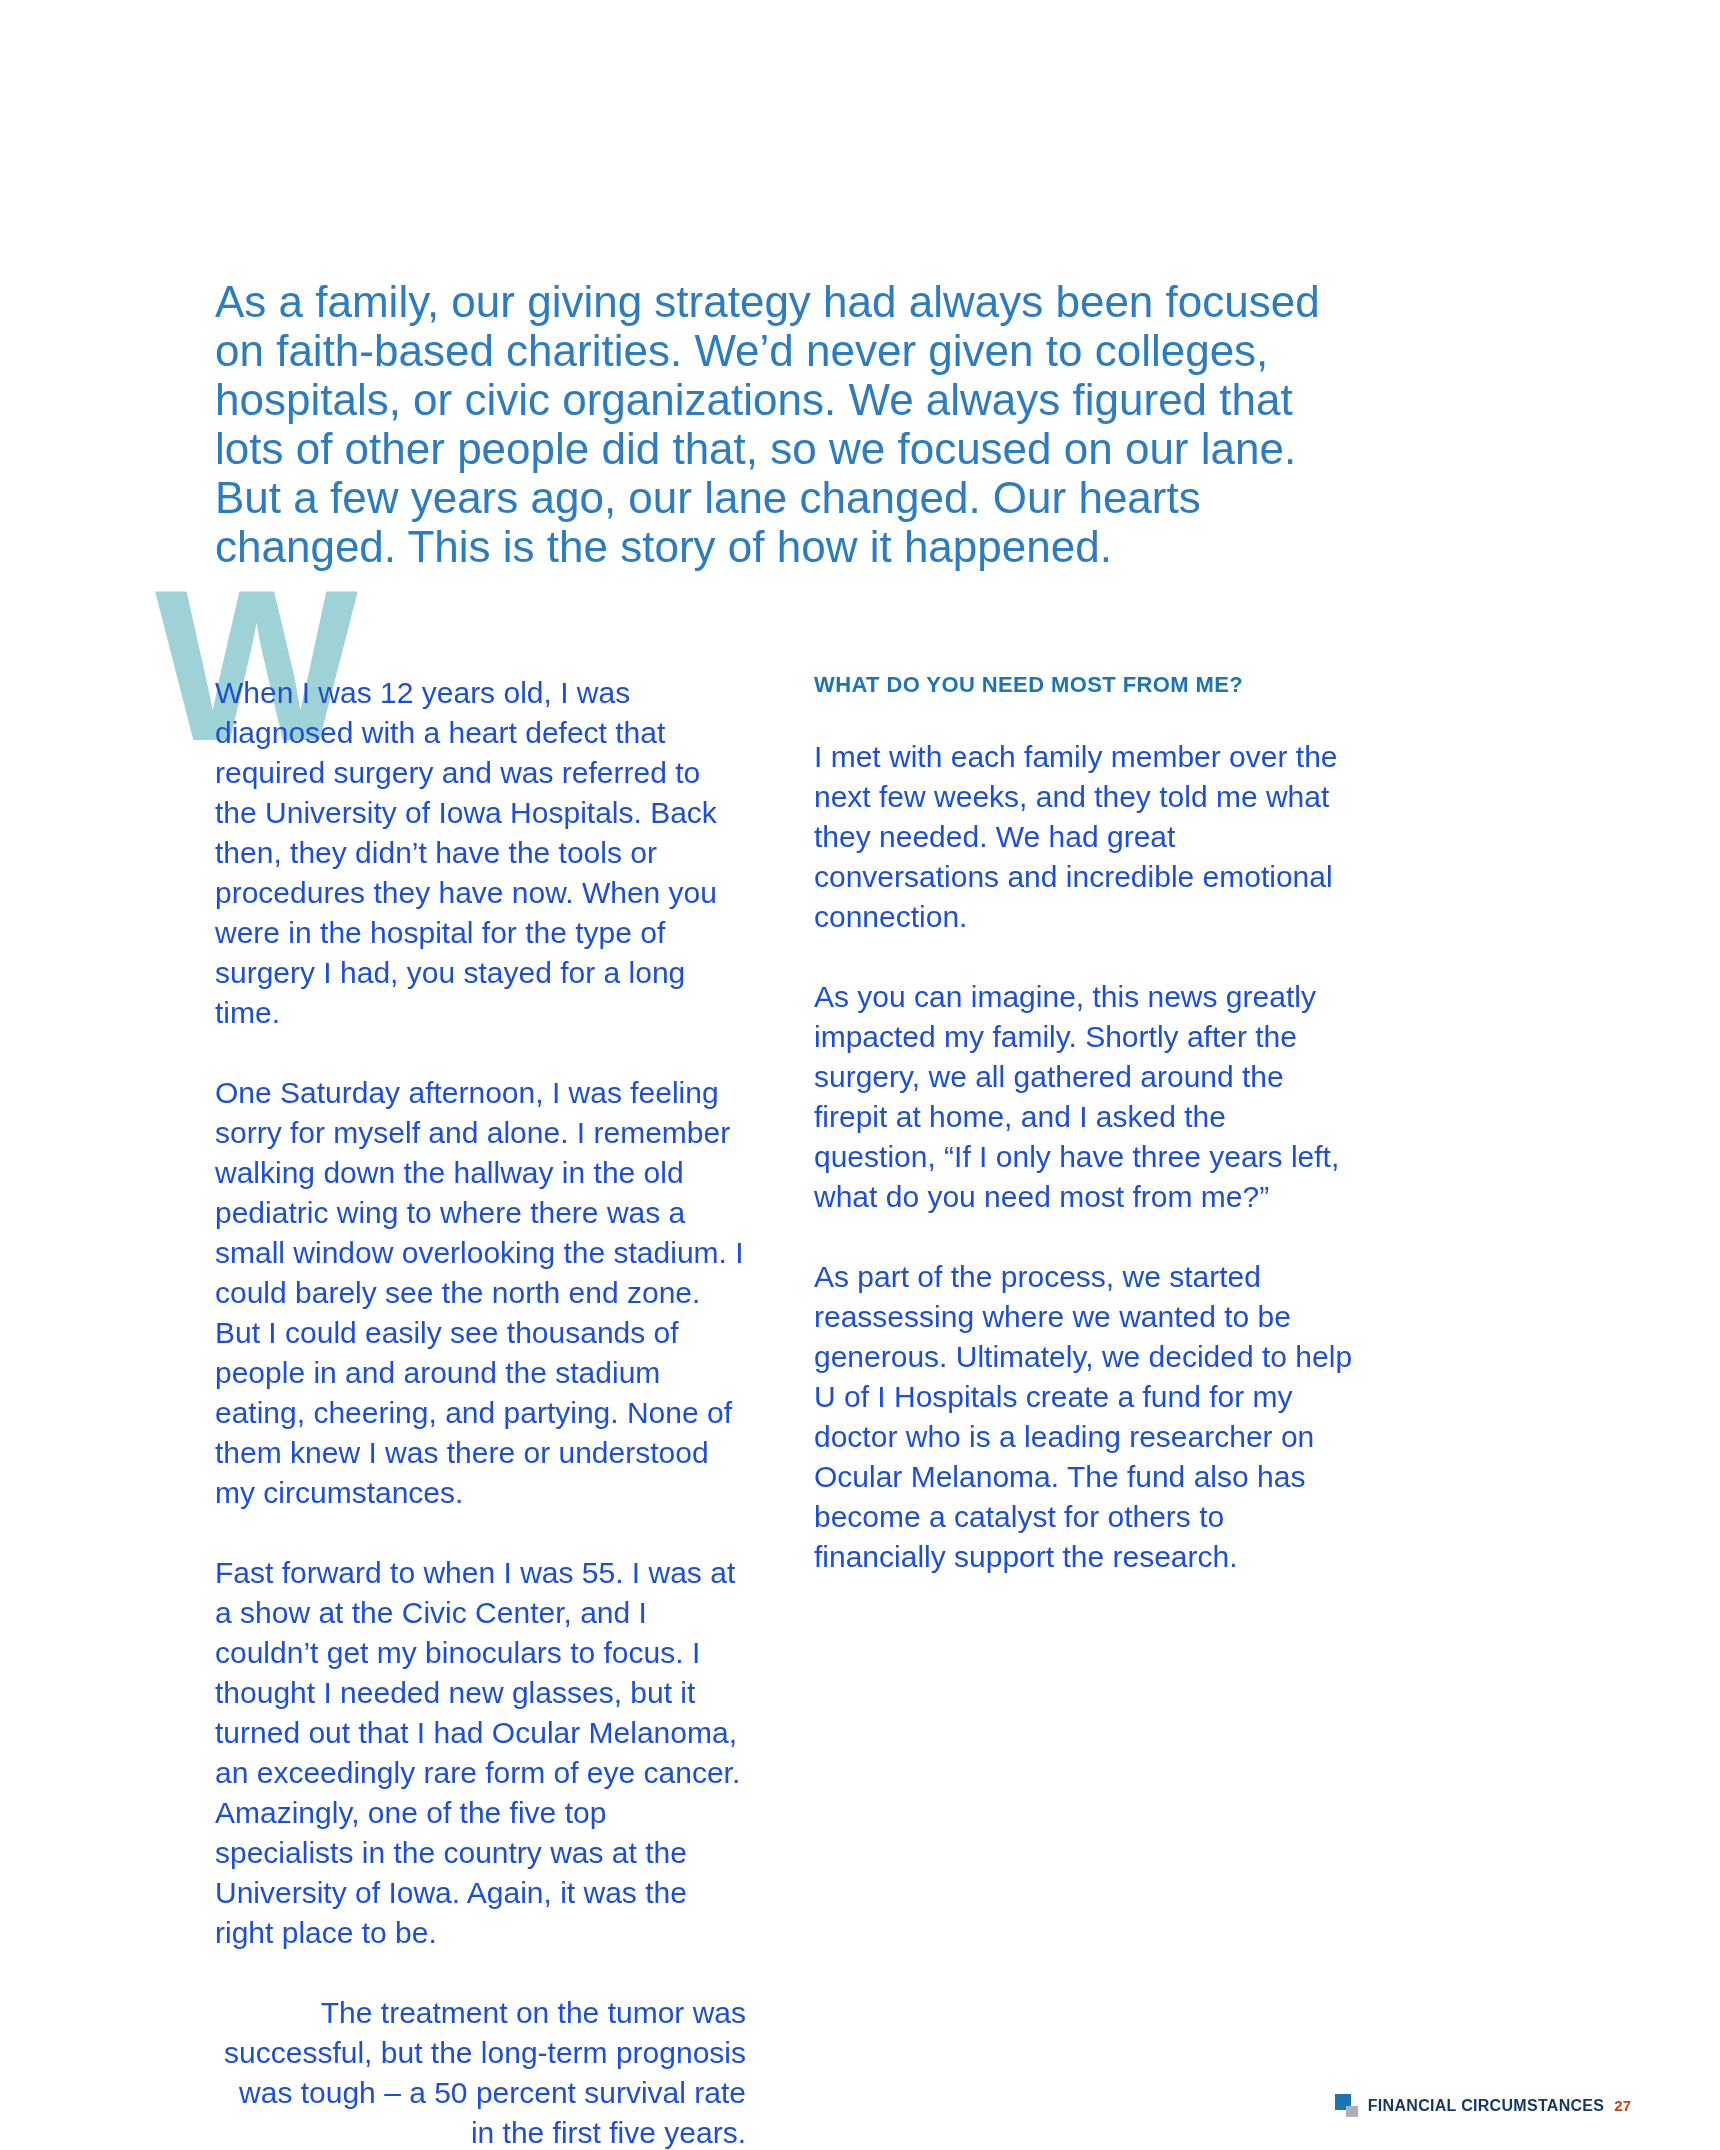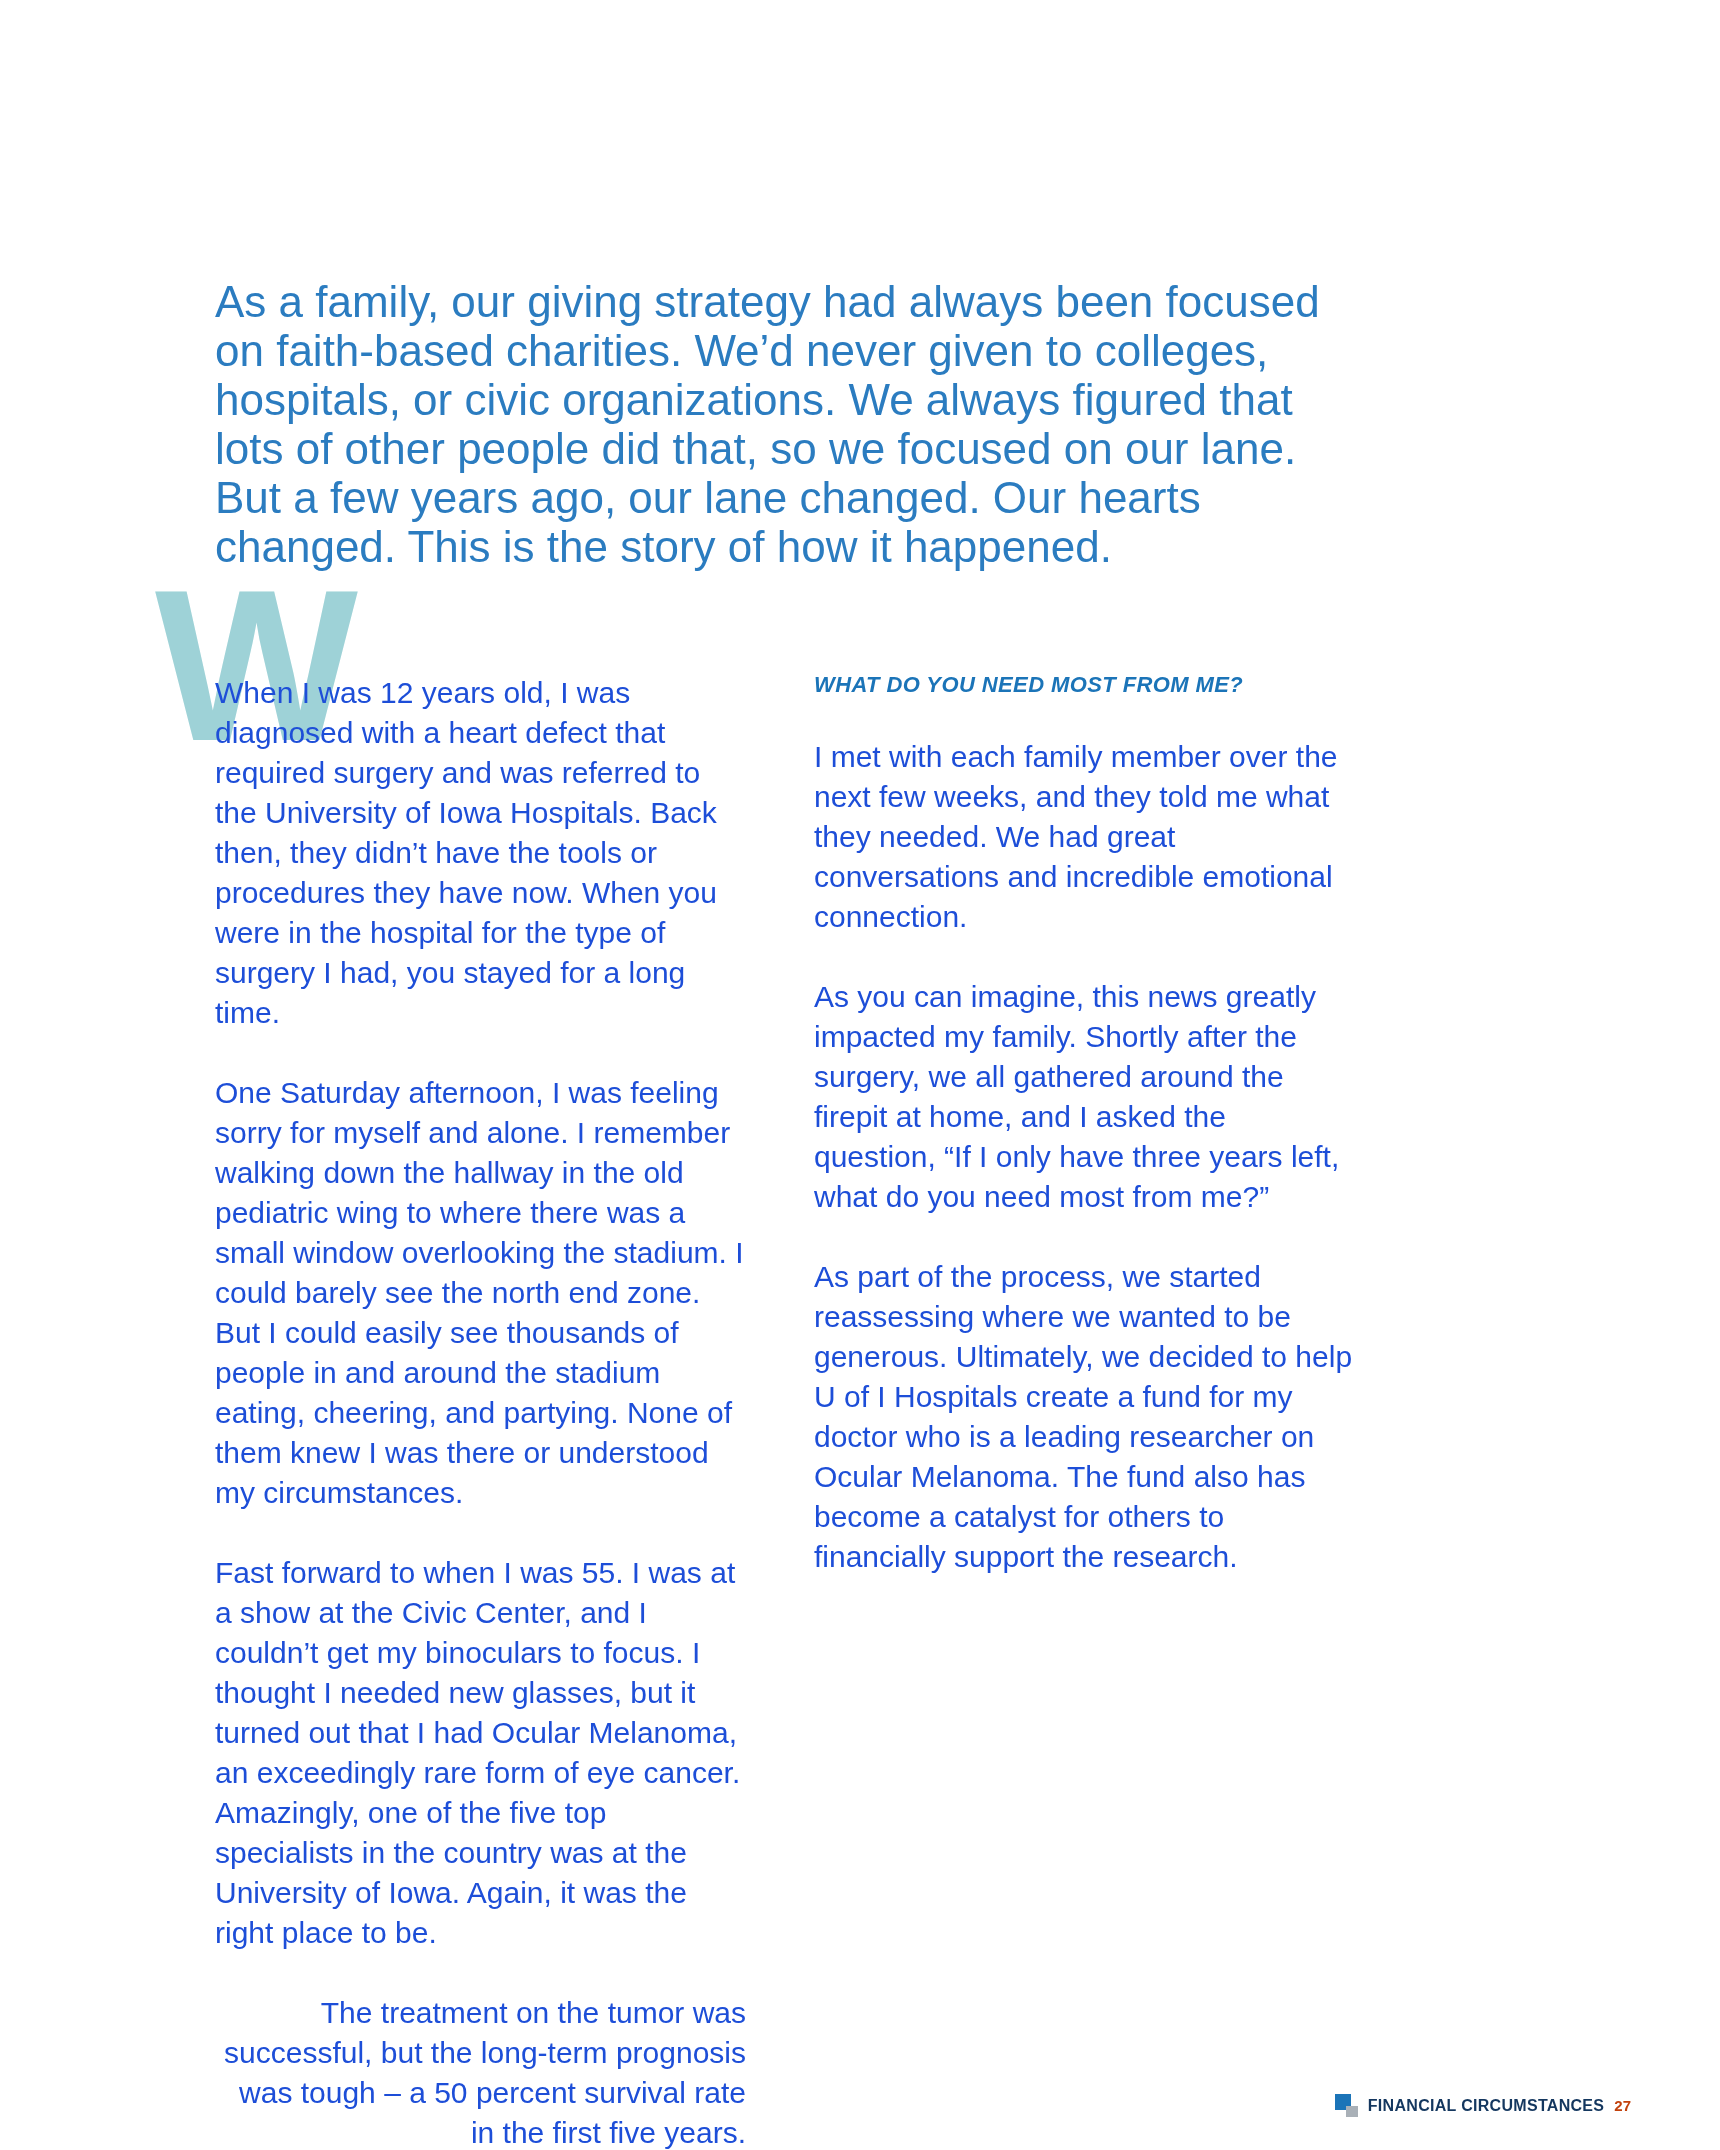--- a/index.html
+++ b/index.html
@@ -60,21 +60,20 @@
   .col-left  p.body { width: 531px; }
   .col-left p.body:last-child { margin-bottom: 0; text-align: right; }
 
   .section-heading {
     margin: 0 0 32px 0;
     font-size: 22px;
     line-height: 40px;
     font-weight: bold;
     letter-spacing: 0.4px;
     color: #1b74b8;
-    font-style: italic;
   }
 
   .pull-quote {
     margin-top: 47px;
     width: 789px;
     font-size: 49px;
     line-height: 72px;
     color: #1d9a9e;
     letter-spacing: 0px;
   }

